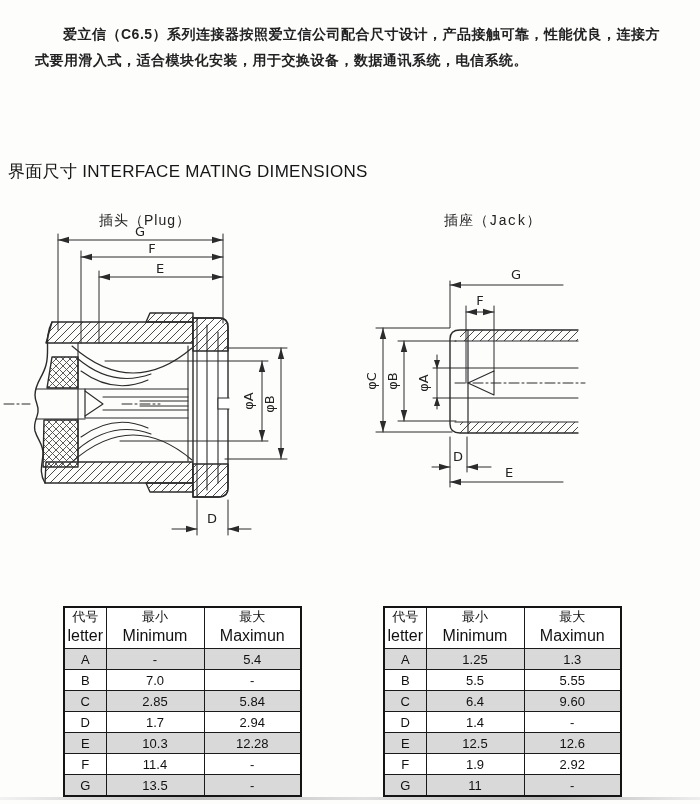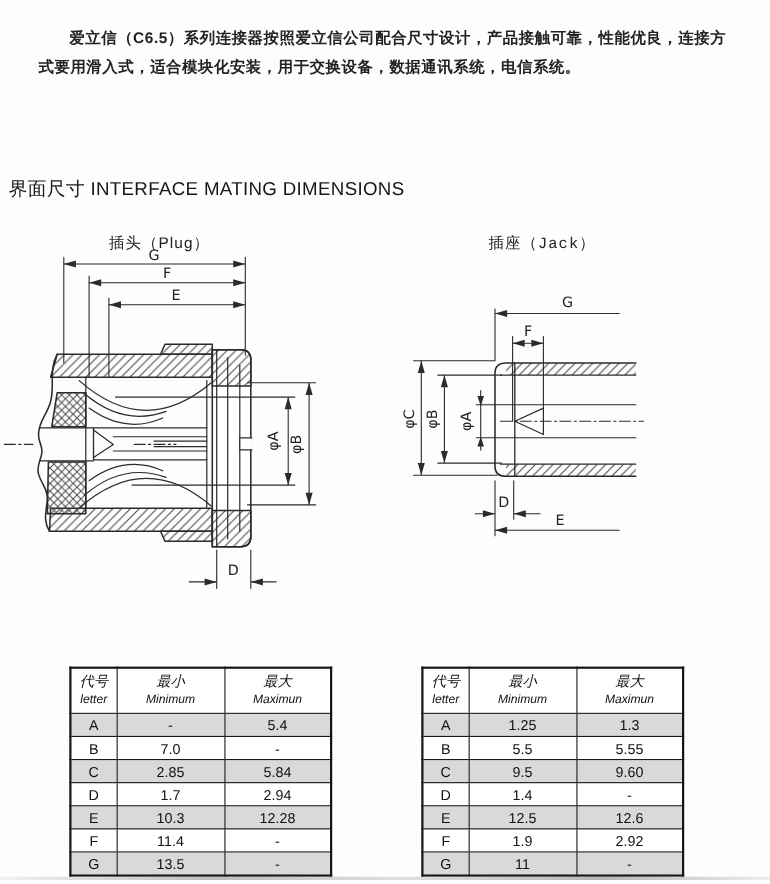--- a/index.html
+++ b/index.html
@@ -34,22 +34,22 @@
     position:absolute;top:606px;
     border-collapse:collapse;table-layout:fixed;
     background:#fff;border:2px solid #141414;
   }
   table.dims.plug-t{left:63px;}
   table.dims.jack-t{left:383px;}
   table.dims th, table.dims td{
     border:1.5px solid #1a1a1a;text-align:center;vertical-align:middle;
     font-size:13px;color:#111;padding:0;
   }
-  table.dims thead th{height:40px;font-weight:500;line-height:1.3;font-style:italic;}
-  table.dims thead th .en{display:block;font-weight:400;font-size:11px;}
+  table.dims thead th{height:40px;font-weight:500;line-height:1.3;}
+  table.dims thead th .en{display:block;font-weight:400;font-size:16px;}
   table.dims tbody td{height:20px;font-weight:400;}
   table.dims tbody tr:nth-child(odd) td{background:#d9d9d9;}
   .scan-edge{
     position:absolute;left:0;right:0;top:797px;height:3px;opacity:.65;
     background:linear-gradient(90deg,#ececec,#9a9a9a 28%,#d0d0d0 52%,#8f8f8f 78%,#e6e6e6);
   }
 </style>
 </head>
 <body>
 
@@ -256,21 +256,21 @@
           <td>1.25</td>
           <td>1.3</td>
         </tr>
       <tr>
           <td>B</td>
           <td>5.5</td>
           <td>5.55</td>
         </tr>
       <tr>
           <td>C</td>
-          <td>9.5</td>
+          <td>6.4</td>
           <td>9.60</td>
         </tr>
       <tr>
           <td>D</td>
           <td>1.4</td>
           <td>-</td>
         </tr>
       <tr>
           <td>E</td>
           <td>12.5</td>

